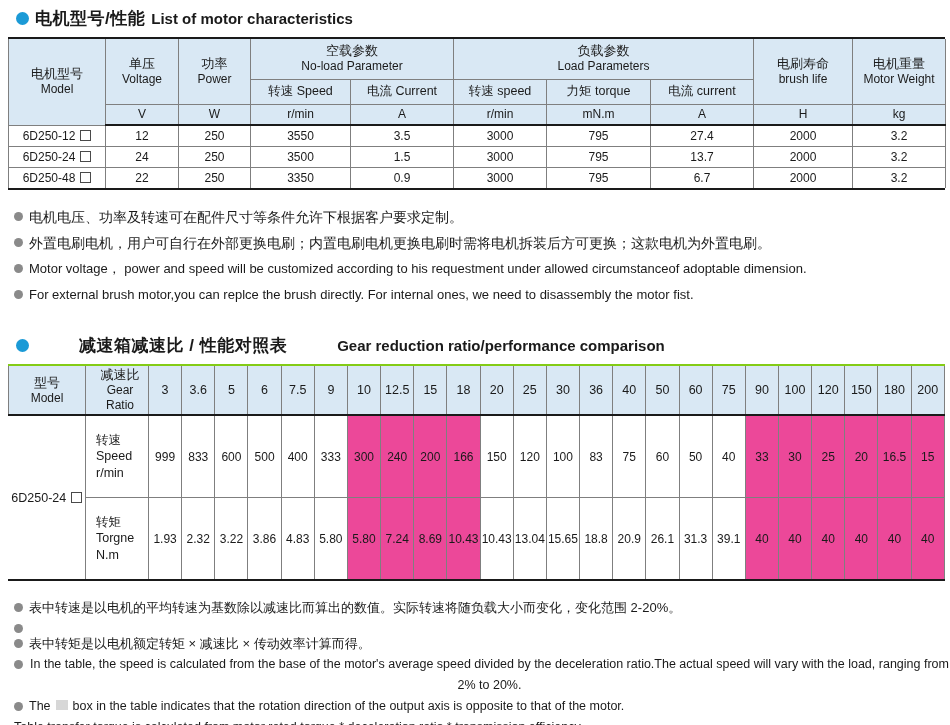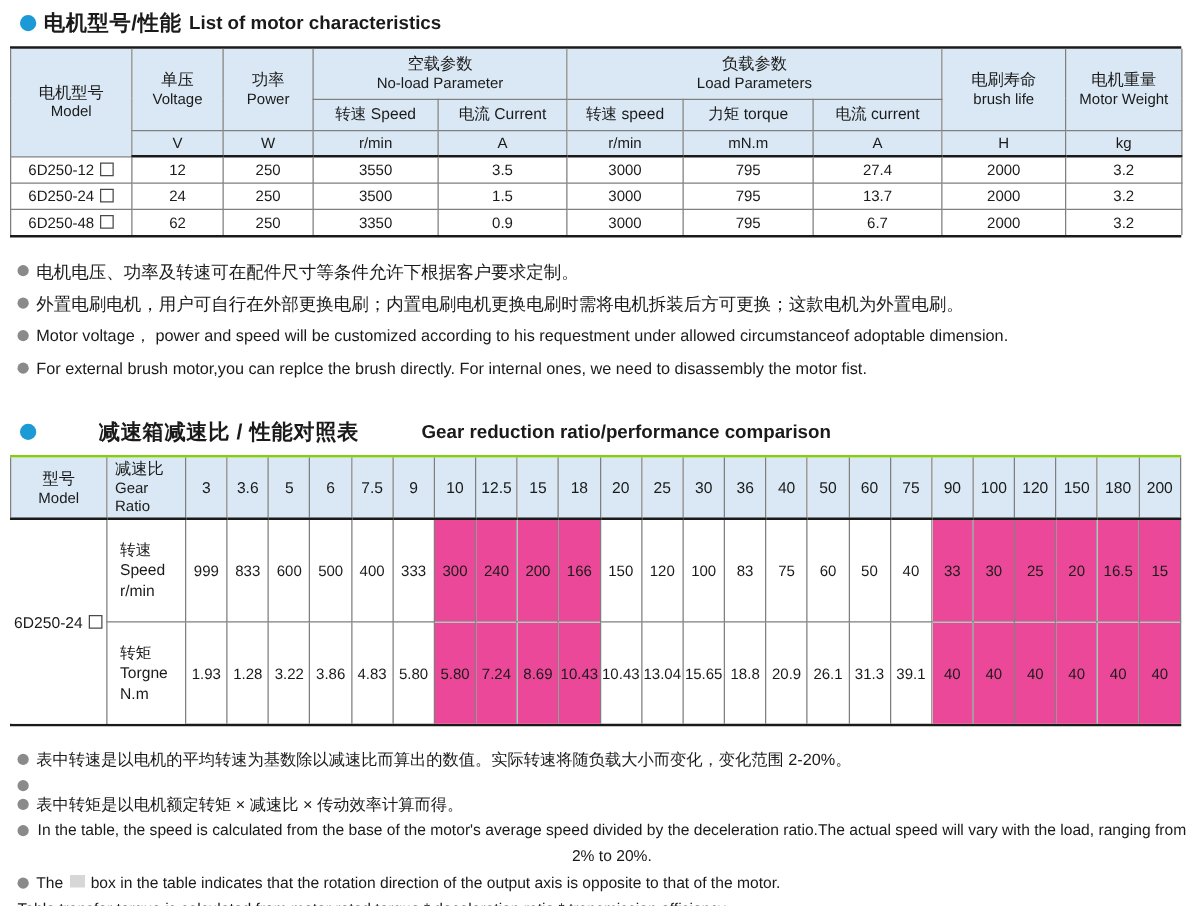--- a/index.html
+++ b/index.html
@@ -153,21 +153,21 @@
     <td>3500</td>
     <td>1.5</td>
     <td>3000</td>
     <td>795</td>
     <td>13.7</td>
     <td>2000</td>
     <td>3.2</td>
   </tr>
   <tr class="data">
     <td><span>6D250-48</span><span class="box"></span></td>
-    <td>62</td>
+    <td>22</td>
     <td>250</td>
     <td>3350</td>
     <td>0.9</td>
     <td>3000</td>
     <td>795</td>
     <td>6.7</td>
     <td>2000</td>
     <td>3.2</td>
   </tr>
 </tbody>
@@ -204,21 +204,21 @@
   <colgroup>
         <col style="width:77px">
         <col style="width:63px">
       </colgroup>
   <tbody>
         <tr class="hrow">
     <td class="hdr-bg">
       <div class="zh2">型号</div>
       <div class="en2">Model</div>
     </td>
-    <td class="hdr-bg" style="text-align:left;padding-left:6px">
+    <td class="hdr-bg" style="text-align:center;padding-left:6px">
       <div class="zh2">减速比</div>
       <div class="en2">Gear Ratio</div>
     </td>
     <td class="hdr-bg">3</td>
     <td class="hdr-bg">3.6</td>
     <td class="hdr-bg">5</td>
     <td class="hdr-bg">6</td>
     <td class="hdr-bg">7.5</td>
     <td class="hdr-bg">9</td>
     <td class="hdr-bg">10</td>
@@ -274,21 +274,21 @@
     <td class="g">16.5</td>
     <td class="g">15</td>
   </tr>
   <tr class="brow">
     <td class="lbl">
       <div>转矩</div>
       <div>Torgne</div>
       <div>N.m</div>
     </td>
     <td>1.93</td>
-    <td>1.28</td>
+    <td>2.32</td>
     <td>3.22</td>
     <td>3.86</td>
     <td>4.83</td>
     <td>5.80</td>
     <td class="g">5.80</td>
     <td class="g">7.24</td>
     <td class="g">8.69</td>
     <td class="g">10.43</td>
     <td>10.43</td>
     <td>13.04</td>

